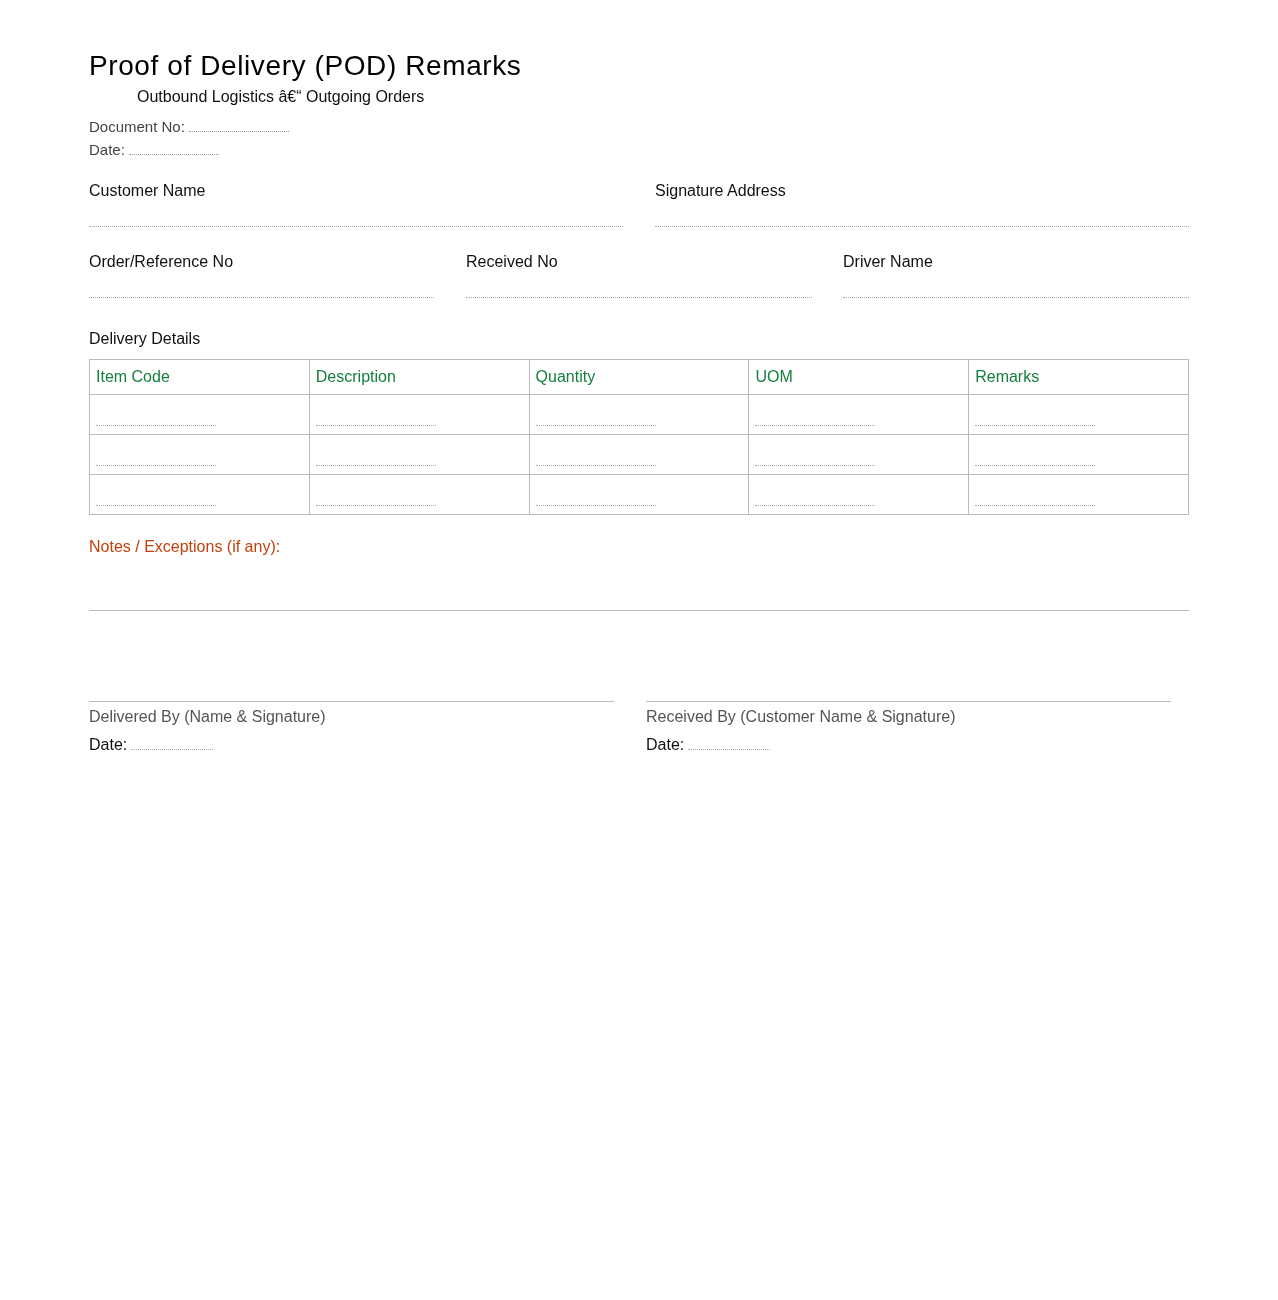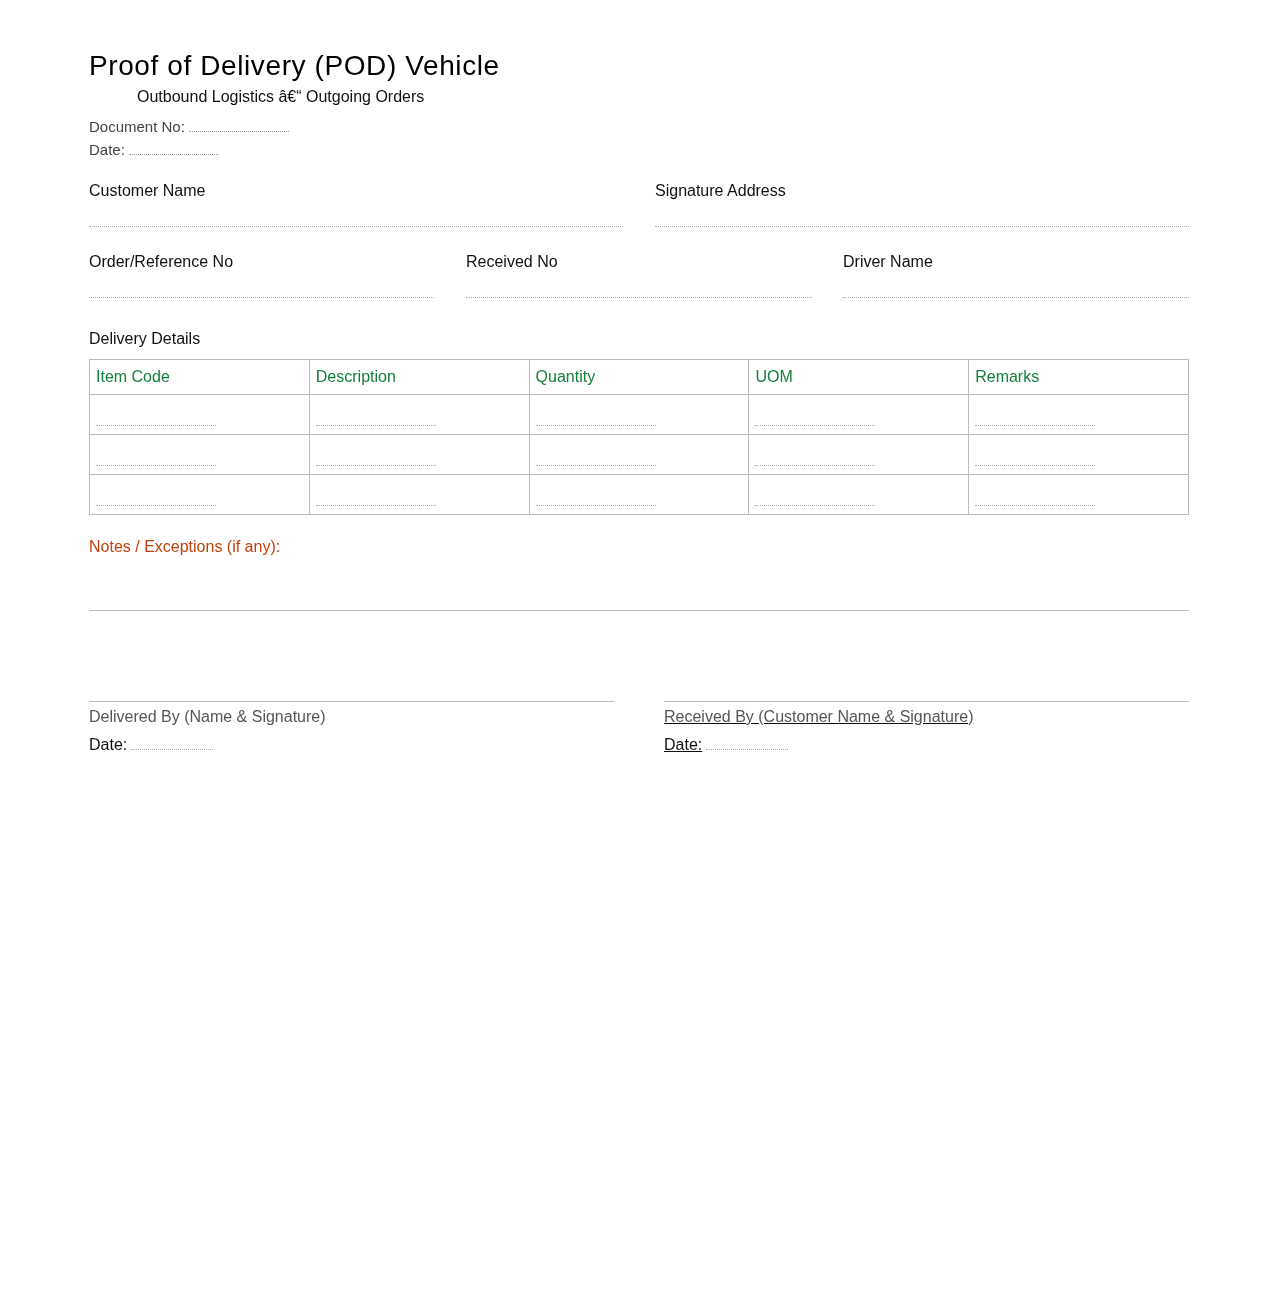--- a/index.html
+++ b/index.html
@@ -135,21 +135,21 @@
       width: 1100px;
       border-top: 1px solid #bbbbbb;
     }
 
     .sig {
       position: absolute;
       top: 701px;
       width: 525px;
     }
     .sig-left { left: 0; }
-    .sig-right { left: 575px; text-decoration: underline; }
+    .sig-right { left: 557px; }
     .sig .sig-line {
       border-top: 1px solid #bbbbbb;
       width: 100%;
     }
     .sig .sig-caption {
       margin-top: 6px;
       text-align: left;
       font-size: 16px;
       color: #555555;
       white-space: nowrap;
@@ -168,21 +168,21 @@
       height: 14px;
       border-bottom: 1px dotted #aaaaaa;
       margin-left: 4px;
     }
   </style>
 </head>
 <body>
 
 <div class="page">
 
-  <h1 class="title">Proof of Delivery (POD) Vehicle</h1>
+  <h1 class="title">Proof of Delivery (POD) Remarks</h1>
   <div class="subtitle">Outbound Logistics â€“ Outgoing Orders</div>
 
   <div class="meta-row meta-docno">
     <span>Document No:</span>
     <span class="dots"></span>
   </div>
   <div class="meta-row meta-date">
     <span>Date:</span>
     <span class="dots"></span>
   </div>

